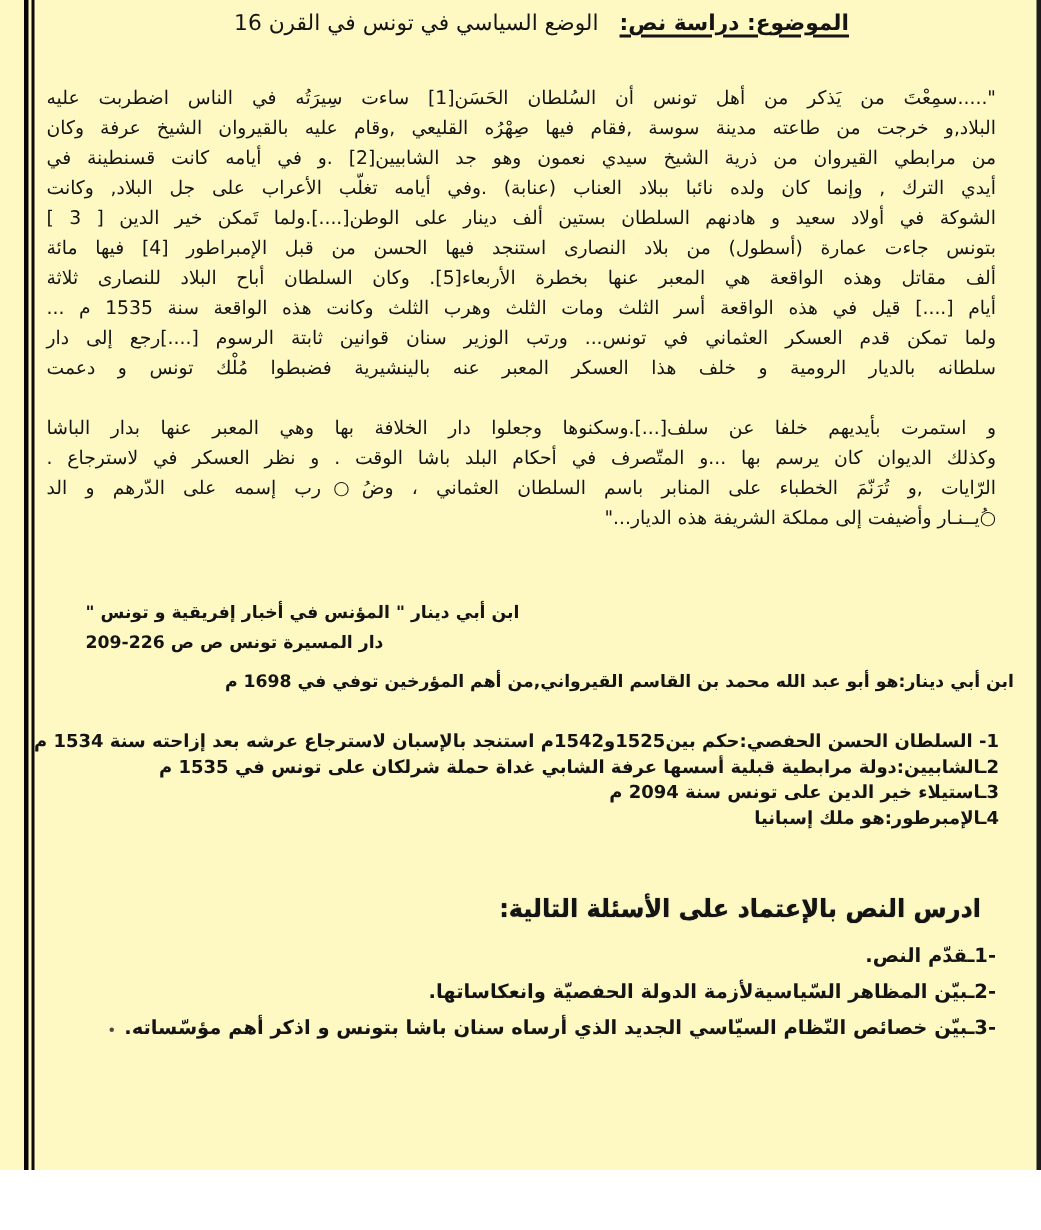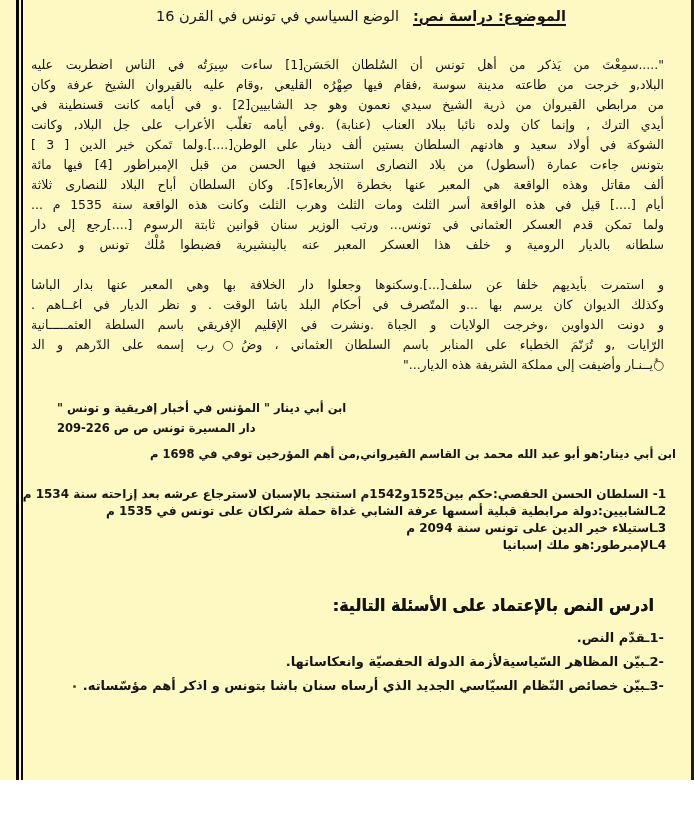--- a/index.html
+++ b/index.html
@@ -92,22 +92,21 @@
     <div class="jline">الشوكة في أولاد سعيد و هادنهم السلطان بستين ألف دينار على الوطن[....].ولما تَمكن خير الدين [ 3 ]</div>
     <div class="jline">بتونس جاءت عمارة (أسطول) من بلاد النصارى استنجد فيها الحسن من قبل الإمبراطور [4] فيها مائة</div>
     <div class="jline">ألف مقاتل وهذه الواقعة هي المعبر عنها بخطرة الأربعاء[5]. وكان السلطان أباح البلاد للنصارى ثلاثة</div>
     <div class="jline">أيام [....] قيل في هذه الواقعة أسر الثلث ومات الثلث وهرب الثلث وكانت هذه الواقعة سنة 1535 م ...</div>
     <div class="jline">ولما تمكن قدم العسكر العثماني في تونس... ورتب الوزير سنان قوانين ثابتة الرسوم [....]رجع إلى دار</div>
     <div class="jline">سلطانه بالديار الرومية و خلف هذا العسكر المعبر عنه بالينشيرية فضبطوا مُلْك تونس و دعمت</div>
   </div>
 
   <div class="para p2">
     <div class="jline">و استمرت بأيديهم خلفا عن سلف[...].وسكنوها وجعلوا دار الخلافة بها وهي المعبر عنها بدار الباشا</div>
-    <div class="jline">وكذلك الديوان كان يرسم بها ...و المتّصرف في أحكام البلد باشا الوقت . و نظر الديار في اغــاهم .</div>
-    <div class="jline">و دونت الدواوين ،وخرجت الولايات و الجباة .ونشرت في الإقليم الإفريقي باسم السلطة العثمـــــانية</div>
+    <div class="jline">وكذلك الديوان كان يرسم بها ...و المتّصرف في أحكام البلد باشا الوقت . و نظر العسكر في لاسترجاع .</div>
     <div class="jline">الرّايات ,و تُرَنّمَ الخطباء على المنابر باسم السلطان العثماني ، وضُ○رب إسمه على الدّرهم و الد</div>
     <div class="jline-last">○ُيــنـار وأضيفت إلى مملكة الشريفة هذه الديار..."</div>
   </div>
 
   <div class="citation">
     <div>ابن أبي دينار " المؤنس في أخبار إفريقية و تونس "</div>
     <div>دار المسيرة تونس ص ص 226-209</div>
   </div>
 
   <div class="bio">ابن أبي دينار:هو أبو عبد الله محمد بن القاسم القيرواني,من أهم المؤرخين توفي في 1698 م</div>

